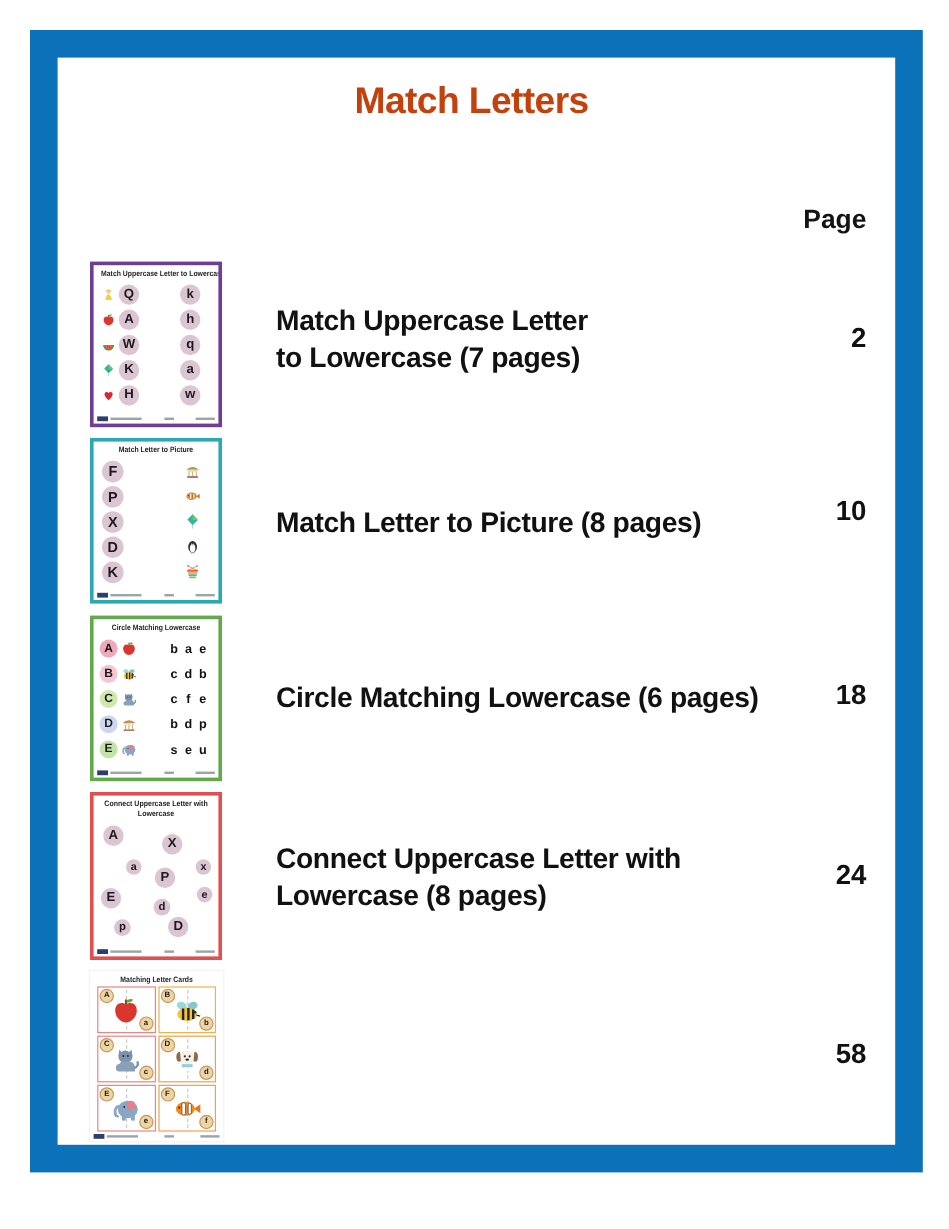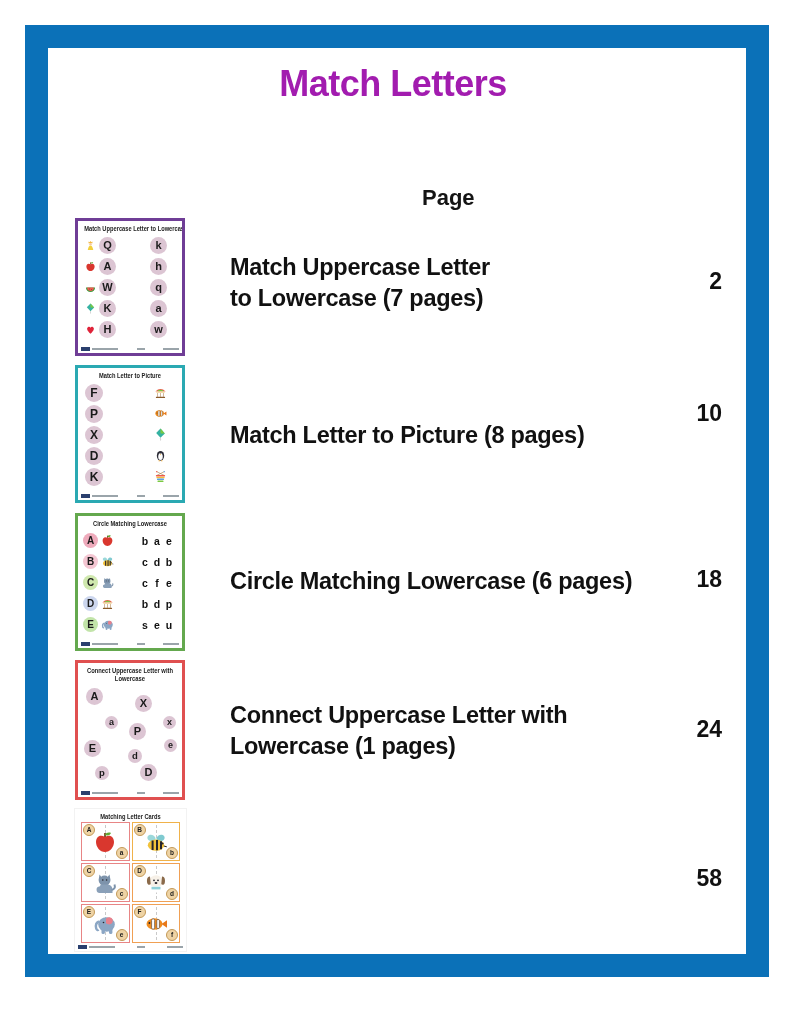--- a/index.html
+++ b/index.html
@@ -1,22 +1,22 @@
 <!DOCTYPE html>
 <html><head>
 <meta charset="utf-8">
 <style>
   html,body{margin:0;padding:0;background:#fff;}
   .sheet{position:relative;width:791px;height:1024px;background:#fff;overflow:hidden;
          font-family:"Liberation Sans",sans-serif;color:#141414;}
   .frame{position:absolute;left:25px;top:25px;width:744px;height:952px;
          border:23px solid #0b71b8;box-sizing:border-box;}
   .doc-title{position:absolute;left:48px;top:56px;width:690px;text-align:center;
-             font-size:36px;font-weight:800;line-height:56px;letter-spacing:-.5px;color:#a21caf;}
-  .page-label{position:absolute;top:185px;left:422px;width:300px;text-align:left;
+             font-size:31px;font-weight:800;line-height:56px;letter-spacing:-.5px;color:#c2410c;}
+  .page-label{position:absolute;top:170px;left:422px;width:300px;text-align:right;
               font-size:22px;font-weight:800;}
   .e-text{position:absolute;left:230px;width:450px;font-size:23.5px;font-weight:800;
           line-height:31px;letter-spacing:-.3px;color:#111;}
   .e-num{position:absolute;left:572px;width:150px;text-align:right;
          font-size:23px;font-weight:800;color:#111;}
 
   
   .thumb{position:absolute;left:75px;width:110px;height:138px;background:#fff;
          box-sizing:border-box;overflow:hidden;}
   .t1{top:218px;border:3px solid #6f3d96;}
@@ -236,21 +236,21 @@
         <i class="fb w26"></i>
         <i class="fsp"></i>
         <i class="fb w8"></i>
         <i class="fsp"></i>
         <i class="fb w16"></i>
       </div>
   </div>
   <div class="e-text" style="top:420px">
     <div>Match Letter to Picture (8 pages)</div>
   </div>
-  <div class="e-num" style="top:400px">10</div>
+  <div class="e-num" style="top:412px">10</div>
 
   <div class="thumb t3">
     <div class="tt">Circle Matching Lowercase</div>
     <div class="rows" style="padding:0 5px">
       <div class="trow">
           <span class="circ c15 cc0">A</span>
           <span class="icon i13 ml3">
             <svg viewBox="0 0 24 24">
               <path d="M12 7c5-3 9 0 9 5 0 5-4 10-9 10S3 17 3 12c0-5 4-8 9-5z" fill="#d9372e"></path>
               <path d="M12 7V3" stroke="#7a4a21" stroke-width="1.8"></path>
@@ -370,21 +370,21 @@
         <i class="fl"></i>
         <i class="fb w26"></i>
         <i class="fsp"></i>
         <i class="fb w8"></i>
         <i class="fsp"></i>
         <i class="fb w16"></i>
       </div>
   </div>
   <div class="e-text" style="top:700px">
     <div>Connect Uppercase Letter with</div>
-    <div>Lowercase (1 pages)</div>
+    <div>Lowercase (8 pages)</div>
   </div>
   <div class="e-num" style="top:716px">24</div>
 
   <div class="thumb t5">
     <div class="tt">Matching Letter Cards</div>
     <div class="cards">
       <div class="card">
           <span class="dash"></span>
           <span class="circ c10 tan up">A</span>
           <span class="icon i24 ci">

